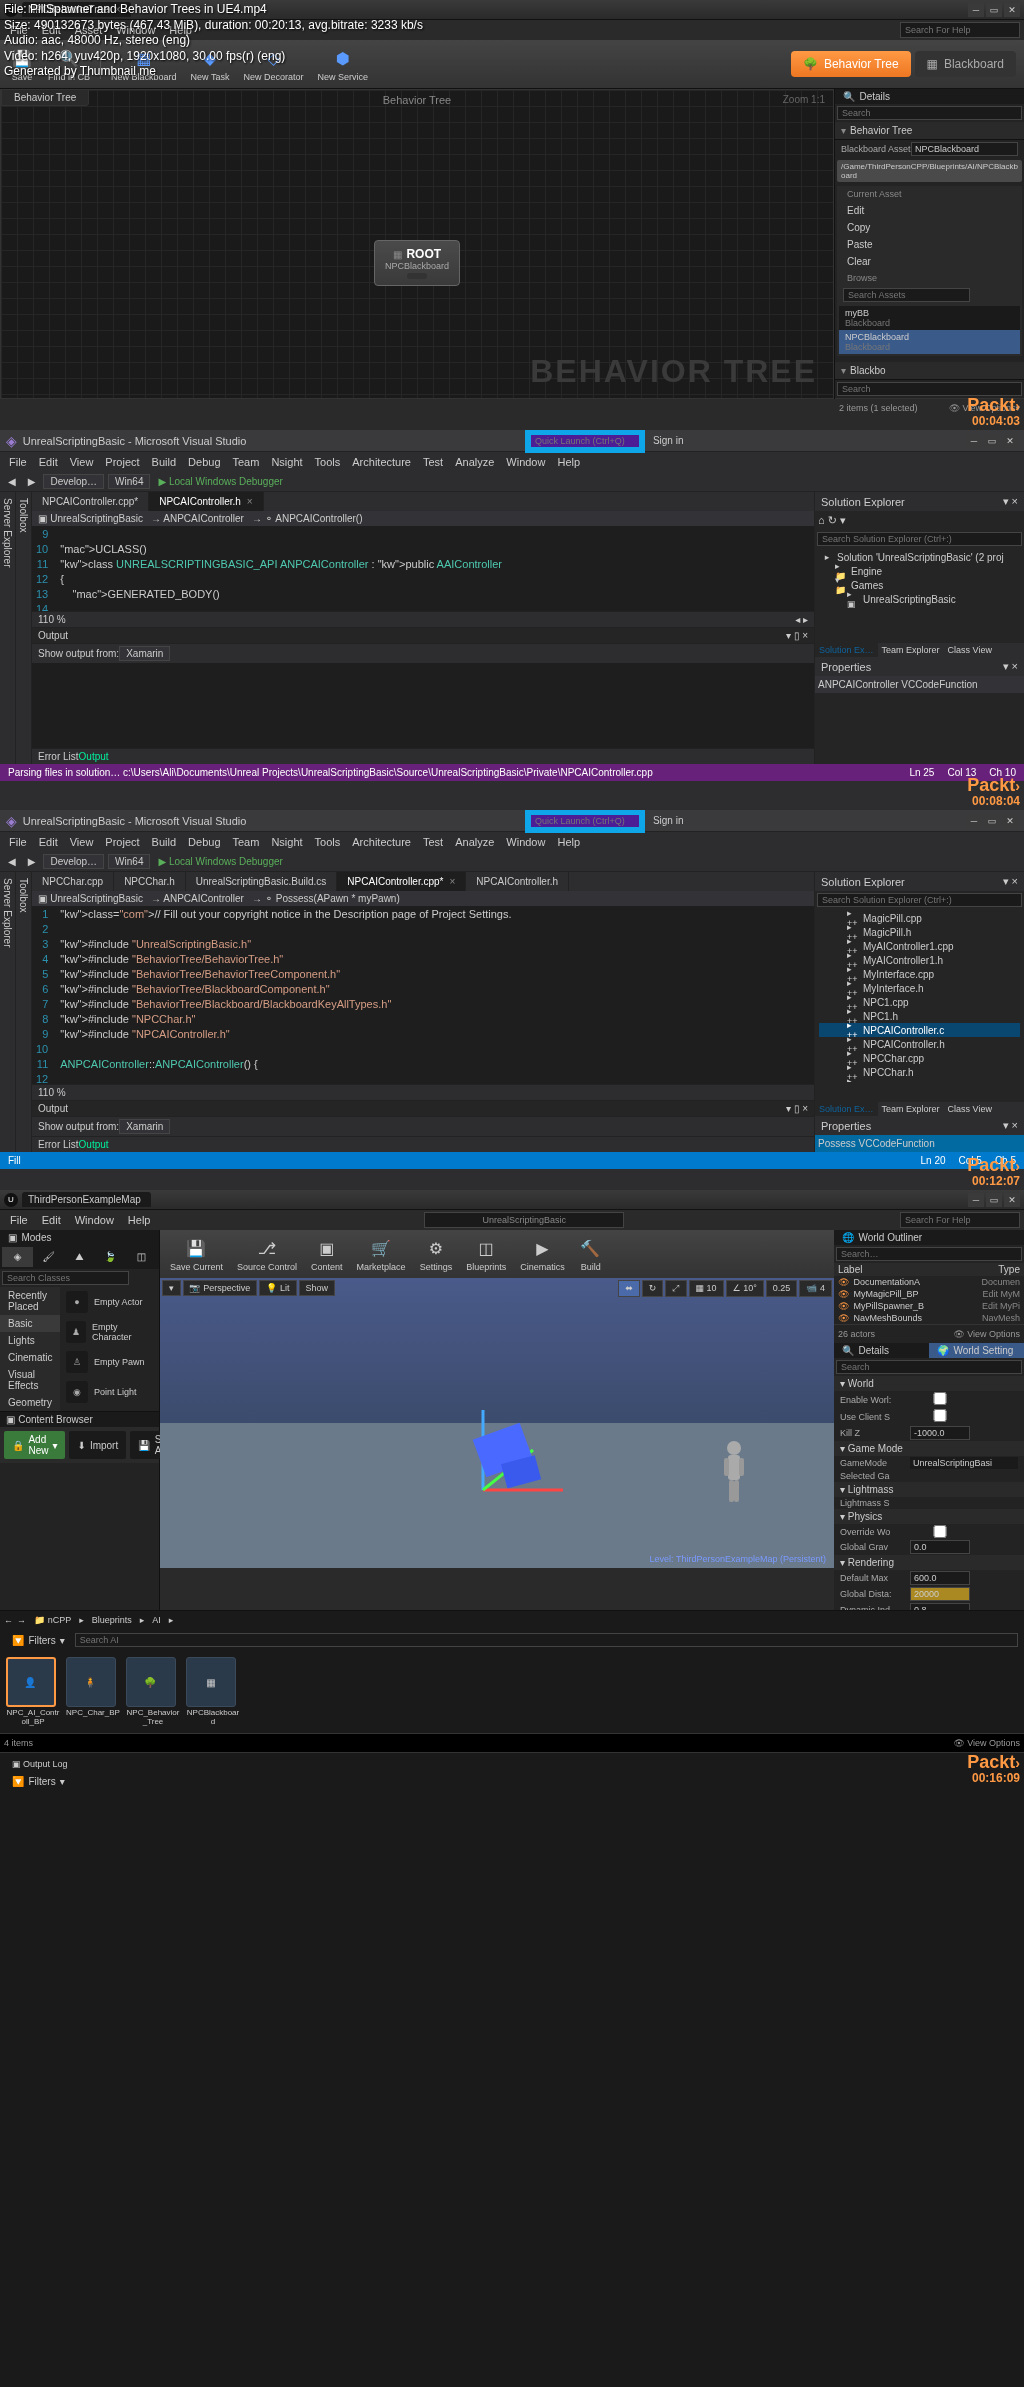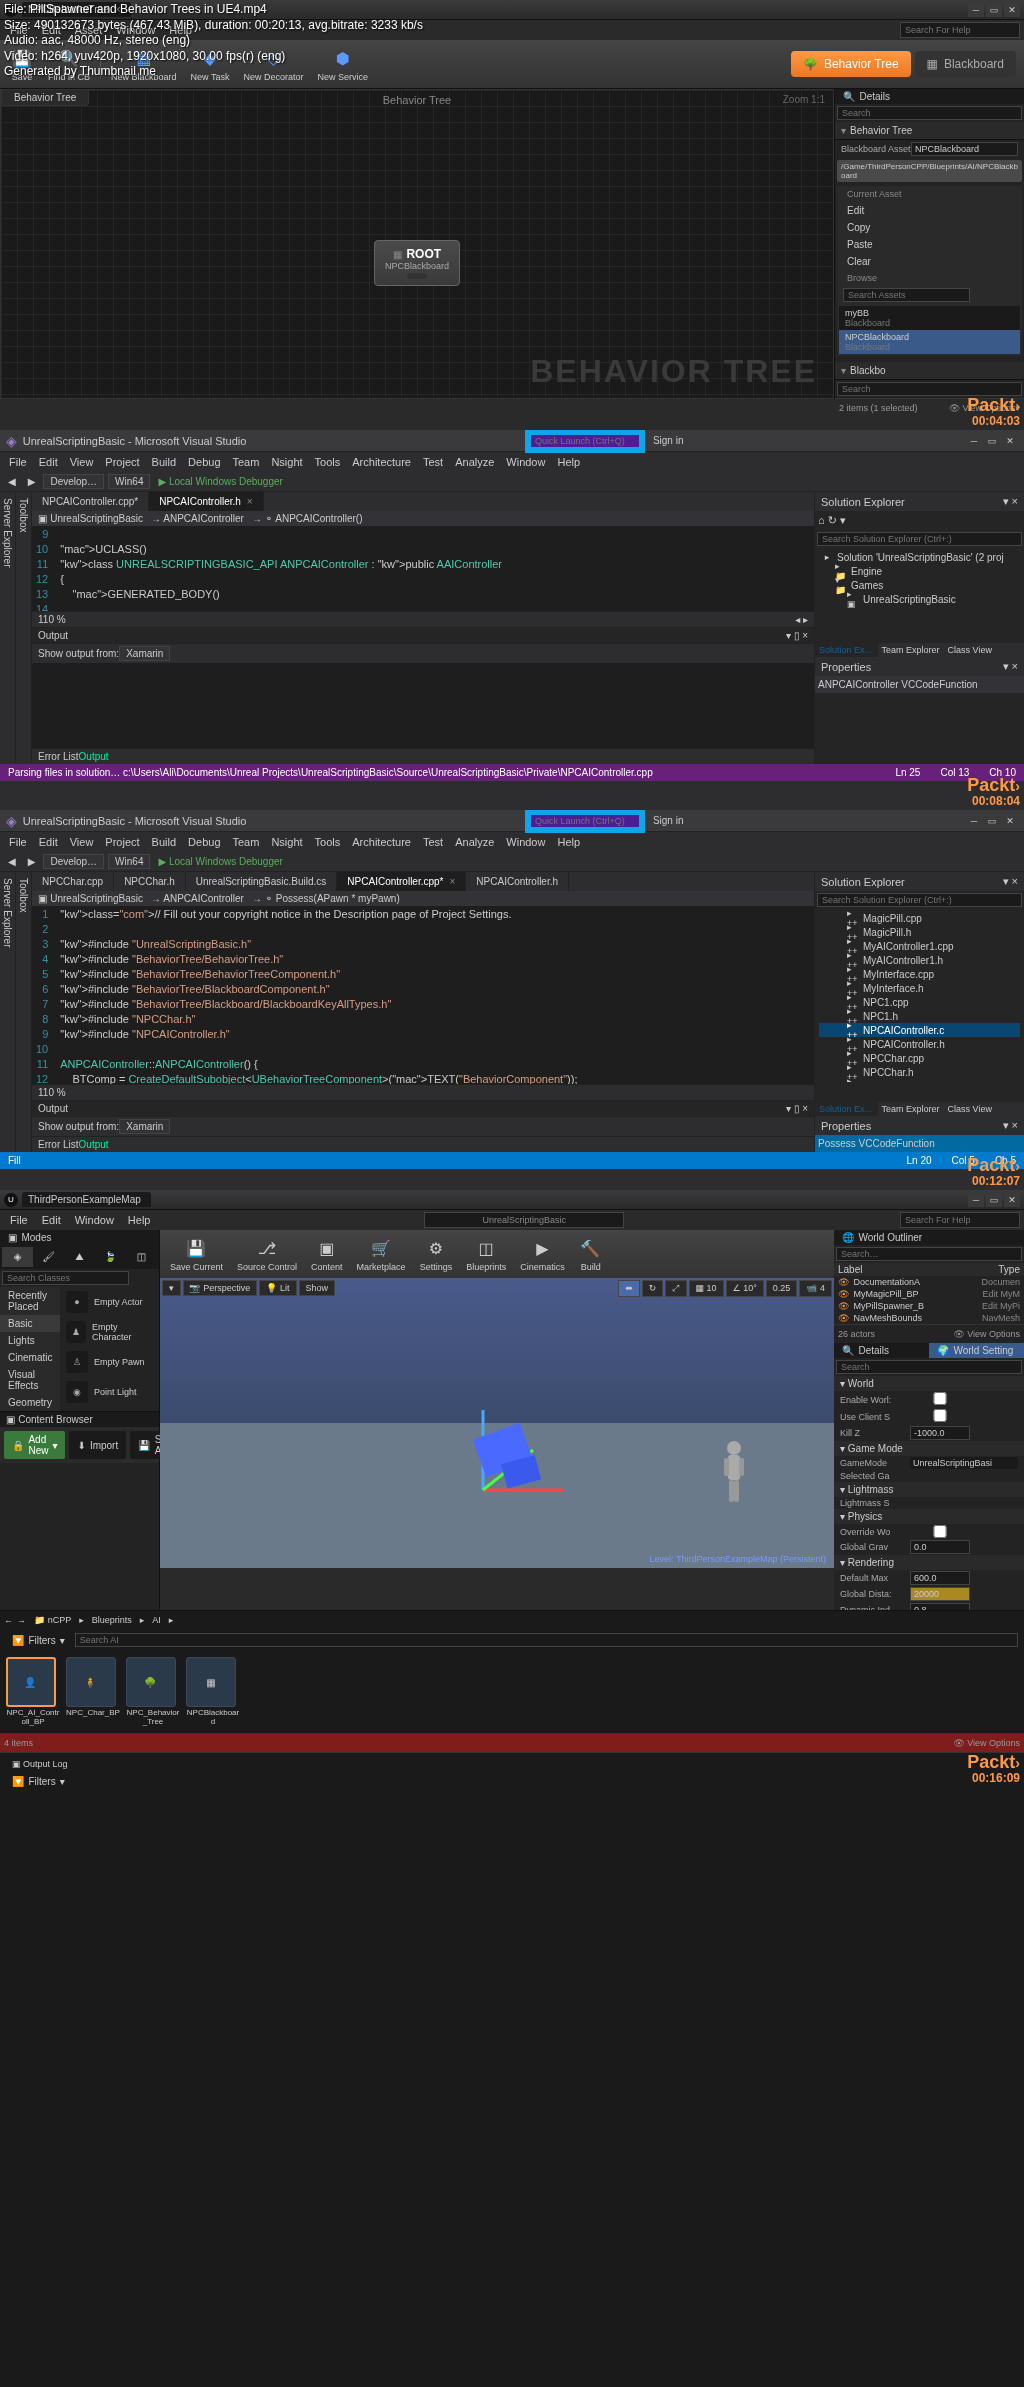--- a/index.html
+++ b/index.html
@@ -116,21 +116,21 @@
 .vs-tree-item .icon { width:12px; height:12px; display:inline-flex; align-items:center; justify-content:center; font-size:9px; }
 .vs-tree-item.indent1 { padding-left:16px; }
 .vs-tree-item.indent2 { padding-left:28px; }
 .vs-tree-item.sel { background:#094771; color:#fff; }
 .vs-tabs-bottom { display:flex; background:#2d2d30; font-size:9px;margin-top:20px; }
 .vs-tabs-bottom span { padding:2px 4px; }
 .vs-tabs-bottom span.active { background:#252526; color:#0e639c; }
 
 .vs-status { background:#68217a; color:#fff; padding:3px 8px; font-size:10px; display:flex; }
 .vs-status.blue { background:#007acc; }
-.vs-status .right { margin-left:auto; display:flex; gap:20px; }
+.vs-status .right { margin-left:auto; display:flex; gap:13px; }
 
 
 .modes-panel { width:160px; background:#232323; border-right:1px solid #111; font-size:10px; }
 .modes-tabs { display:flex; background:#1a1a1a; padding:2px; }
 .mode-tab { flex:1; padding:4px; text-align:center; cursor:pointer; }
 .mode-tab.active { background:#3a3a3a; }
 .modes-cat { padding:3px 8px; background:#2a2a2a; font-size:10px; cursor:pointer; }
 .modes-cat.active { background:#3a3a3a; }
 .place-item { display:flex; align-items:center; padding:4px 6px; gap:6px; font-size:9px; }
 .place-item .thumb { width:22px; height:22px; background:#1a1a1a; border-radius:3px; display:flex; align-items:center; justify-content:center; color:#aaa; }
@@ -139,21 +139,21 @@
 .viewport { position:relative; background:#3a4a6a; background:linear-gradient(#4a5a7a,#2a3a4a); height:290px; overflow:hidden; }
 .viewport-toolbar { position:absolute; top:2px; left:2px; display:flex; gap:2px; z-index:5; }
 .vp-btn { background:#2a2a2a; border:1px solid #444; padding:2px 6px; font-size:9px; color:#ccc; }
 .viewport-controls { position:absolute; top:2px; right:2px; display:flex; gap:2px; z-index:5; }
 .floor { position:absolute; bottom:0; width:100%; height:50%; background:#5a6a7a; }
 .walls { position:absolute; top:0; width:100%; height:55%; }
 .character { position:absolute; right:80px; bottom:60px; width:40px; height:70px; }
 .gizmo { position:absolute; left:45%; bottom:20%; }
 .vp-label { position:absolute; bottom:4px; right:8px; font-size:9px; color:#7a9aff; }
 
-.cb-panel { background:#7f1d1d; border-top:1px solid #111; }
+.cb-panel { background:#000000; border-top:1px solid #111; }
 .cb-header { background:#1a1a1a; padding:2px 6px; font-size:10px; display:flex; align-items:center; }
 .cb-toolbar { display:flex; gap:4px; padding:4px; background:#2a2a2a; }
 .cb-btn { padding:3px 8px; font-size:10px; border-radius:2px; display:flex; align-items:center; gap:4px; cursor:pointer; }
 .cb-btn.green { background:#3a7a3a; color:#fff; }
 .cb-btn.dark { background:#1a1a1a; }
 .cb-path { display:flex; padding:2px 4px; background:#1a1a1a; align-items:center; gap:4px; font-size:9px; }
 .cb-path .crumb { padding:2px 4px; }
 .cb-assets { display:flex; gap:6px; padding:6px; background:#1a1a1a; min-height:80px; }
 .cb-asset { width:54px; text-align:center; }
 .cb-asset .thumb { width:50px; height:50px; background:#2a3a4a; border-radius:3px; display:flex; align-items:center; justify-content:center; border:1px solid #3a4a5a; margin-bottom:2px; }
@@ -511,21 +511,20 @@
             <div>&nbsp;</div>
             <div><span class="&lt;span">"kw"</span>&gt;#include <span class="str">"UnrealScriptingBasic.h"</span></div>
             <div><span class="&lt;span">"kw"</span>&gt;#include <span class="str">"BehaviorTree/BehaviorTree.h"</span></div>
             <div><span class="&lt;span">"kw"</span>&gt;#include <span class="str">"BehaviorTree/BehaviorTreeComponent.h"</span></div>
             <div><span class="&lt;span">"kw"</span>&gt;#include <span class="str">"BehaviorTree/BlackboardComponent.h"</span></div>
             <div><span class="&lt;span">"kw"</span>&gt;#include <span class="str">"BehaviorTree/Blackboard/BlackboardKeyAllTypes.h"</span></div>
             <div><span class="&lt;span">"kw"</span>&gt;#include <span class="str">"NPCChar.h"</span></div>
             <div><span class="&lt;span">"kw"</span>&gt;#include <span class="str">"NPCAIController.h"</span></div>
             <div>&nbsp;</div>
             <div><span class="cls">ANPCAIController</span>::<span class="cls">ANPCAIController</span>() {</div>
-            <div>    BTComp = <span class="cls">CreateDefaultSubobject</span>&lt;<span class="cls">UBehaviorTreeComponent</span>&gt;(<span class="&lt;span">"mac"</span>&gt;TEXT(<span class="str">"BehaviorComponent"</span>));</div>
           </div>
       </div>
       <div class="vs-bottom">
           <span>110 %</span>
         </div>
       <div class="vs-bottom" style="background:#252526">
           <span>Output</span>
           <span style="margin-left:auto">▾ ▯ ×</span>
         </div>
       <div class="vs-bottom">

